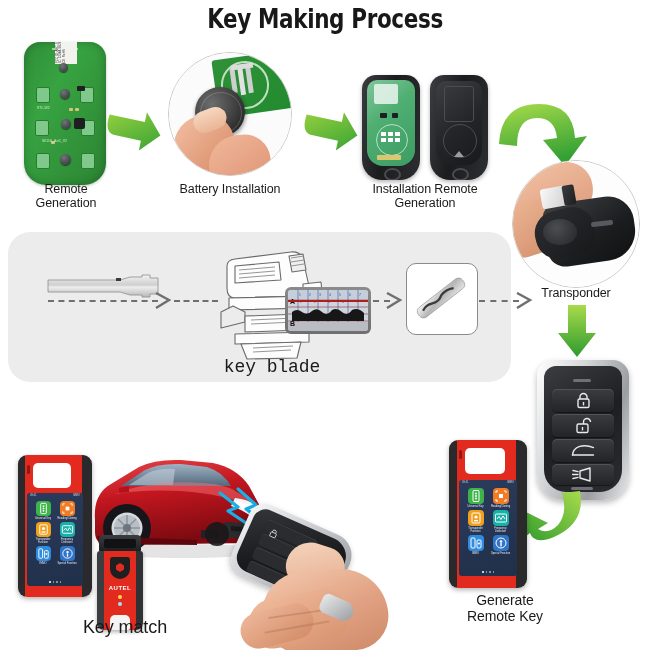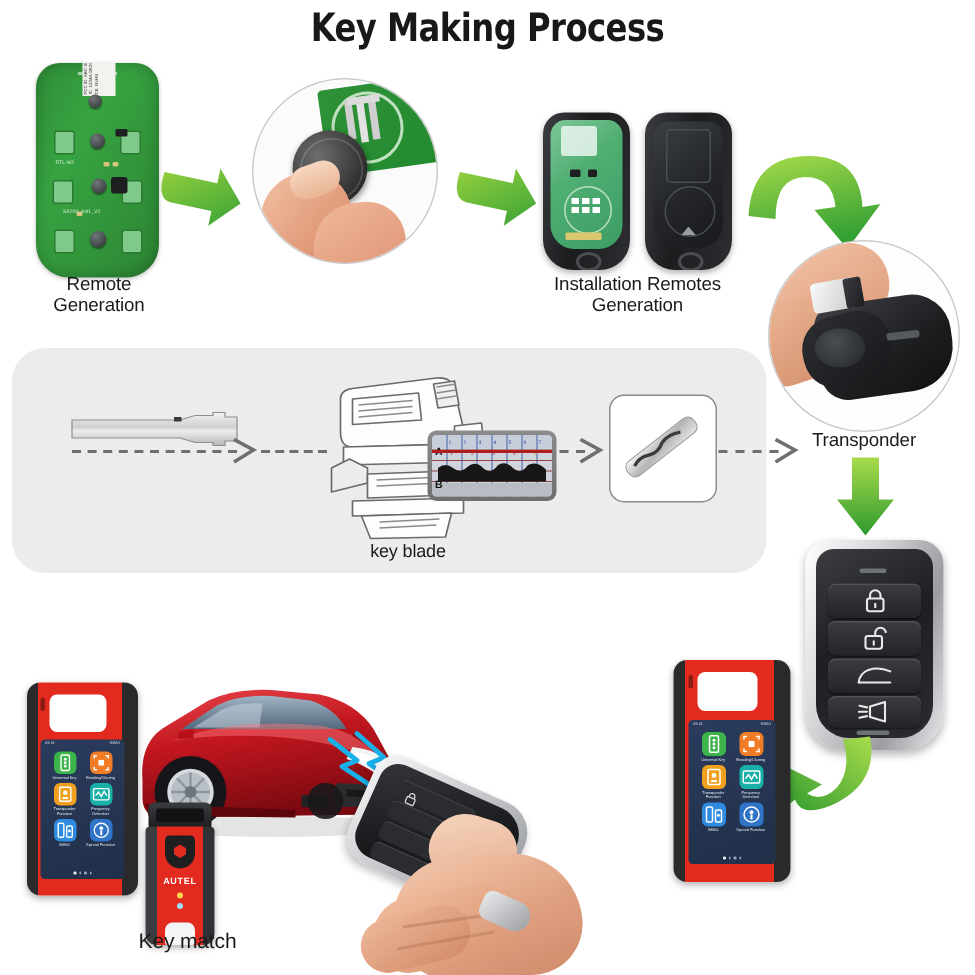--- a/index.html
+++ b/index.html
@@ -180,20 +180,23 @@
          box-shadow:0 2px 4px rgba(0,0,0,.45);transform:rotate(-14deg);"></div>
     <div class="abs" style="left:31px;top:39px;width:40px;height:40px;border-radius:50%;
          border:1px solid rgba(255,255,255,.18);transform:rotate(-14deg);"></div>
 
     <div class="abs" style="left:6px;top:62px;width:62px;height:72px;border-radius:32px 28px 20px 24px;
          background:linear-gradient(150deg,#f3c0a4,#e09a78 60%,#cf8463);transform:rotate(-18deg);"></div>
     <div class="abs" style="left:40px;top:82px;width:62px;height:60px;border-radius:30px 26px 16px 20px;
          background:linear-gradient(150deg,#f0b89b,#dd9070);transform:rotate(-6deg);"></div>
     <div class="abs" style="left:24px;top:56px;width:34px;height:22px;border-radius:18px;
          background:linear-gradient(180deg,#f7d7c0,#e9b595);transform:rotate(-20deg);"></div>
+  </div>
+  <div class="cap" style="left:150px;top:182px;width:160px;">
+    <span>Battery Installation</span>
   </div>
 
   <div class="arrow" style="left:300px;top:108px;">
     <svg width="62" height="50" viewBox="0 0 62 50">
       <defs>
           <linearGradient id="gA2" x1="0" y1="0" x2="1" y2="1">
         <stop offset="0" stop-color="#9ed43f"></stop>
             <stop offset="1" stop-color="#35a135"></stop>
           </linearGradient>
         </defs>
@@ -221,21 +224,21 @@
   <div class="shell" style="left:430px;top:75px;width:58px;height:105px;">
     <div class="abs" style="left:6px;top:6px;width:46px;height:84px;border-radius:10px 10px 16px 16px;
          background:linear-gradient(140deg,#3c3f43,#232528 55%,#17191b);"></div>
     <div class="abs" style="left:14px;top:11px;width:28px;height:34px;border:1px solid #4a4d51;border-radius:3px;"></div>
     <div class="abs" style="left:13px;top:49px;width:32px;height:32px;border:1px solid #4a4d51;border-radius:50%;"></div>
     <div class="abs" style="left:24px;top:76px;width:10px;height:6px;background:#9a9ea2;
          clip-path:polygon(50% 0,100% 100%,0 100%);"></div>
     <div class="abs" style="left:22px;top:93px;width:13px;height:9px;border:2px solid #4a4c50;border-radius:50%;"></div>
   </div>
   <div class="cap" style="left:355px;top:182px;width:140px;">
-    <span>Installation Remotes</span><br>
+    <span>Installation Remote</span><br>
     <span>Generation</span>
   </div>
 
   <div class="arrow" style="left:495px;top:96px;">
     <svg width="96" height="86" viewBox="0 0 96 86">
       <defs>
           <linearGradient id="gA3" x1="0" y1="0" x2="0.3" y2="1">
         <stop offset="0" stop-color="#a8db4b"></stop>
             <stop offset="1" stop-color="#33a033"></stop>
           </linearGradient>
@@ -355,21 +358,21 @@
         <path d="M4 22 Q9 18 14 22 T24 21 Q29 17 34 22 T44 20 Q49 17 54 22 T64 20 Q70 17 76 23 L76 31 L4 31 Z" fill="#171717"></path>
 
         <rect x="0" y="32" width="80" height="9" fill="#b9bcc2"></rect>
       </svg>
 
       <div class="abs" style="left:2px;top:8px;font-size:7px;font-weight:bold;color:#111;line-height:8px;">A</div>
       <div class="abs" style="left:2px;top:30px;font-size:7px;font-weight:bold;color:#111;line-height:8px;">B</div>
       <div class="abs" style="left:0;top:10px;width:80px;height:1.5px;background:#b01d1d;"></div>
     </div>
   </div>
-  <div class="cap" style="left:212px;top:360px;width:120px;font-size:12px;">key blade</div>
+  <div class="cap" style="left:212px;top:360px;width:120px;font-size:18px;font-family:Liberation Mono, monospace;">key blade</div>
 
   <div class="dashline" style="left:373px;top:300px;width:17px;"></div>
   <div class="dashArrow" style="left:386px;top:292px;">
     <svg width="18" height="17" viewBox="0 0 18 17">
         <path d="M1 1 L14 8 L1 16" fill="none" stroke="#6f6f6f" stroke-width="2.4"></path>
       </svg>
   </div>
 
   <div class="blade-box" style="left:406px;top:263px;width:70px;height:70px;">
     <svg width="68" height="68" viewBox="0 0 68 68" style="display:block;">
@@ -521,20 +524,24 @@
           <span class="applbl">Special Function</span>
         </div>
       </div>
       <div class="dots" style="left:23px;bottom:3px;">
         <i class="on"></i>
           <i></i>
           <i></i>
           <i></i>
       </div>
     </div>
+  </div>
+  <div class="cap" style="left:440px;top:592px;width:130px;font-size:14px;line-height:16px;">
+    <span>Generate</span><br>
+    <span>Remote Key</span>
   </div>
 
   <div class="car" style="left:85px;top:450px;">
     <svg width="190" height="110" viewBox="0 0 190 110">
       <defs>
         <linearGradient id="carBody" x1="0" y1="0" x2="0.3" y2="1">
           <stop offset="0" stop-color="#e8454a"></stop>
             <stop offset=".45" stop-color="#c2161f"></stop>
           <stop offset="1" stop-color="#7d0a11"></stop>
         </linearGradient>
@@ -681,21 +688,21 @@
          clip-path:polygon(50% 0,100% 28%,100% 72%,50% 100%,0 72%,0 28%);"></div>
 
     <div class="abs" style="left:0;top:50px;width:46px;text-align:center;font-size:6px;font-weight:bold;color:#fff;
                 letter-spacing:.5px;font-family:'Liberation Sans',sans-serif;">AUTEL</div>
 
     <div class="abs" style="left:21px;top:60px;width:4px;height:4px;border-radius:50%;background:#ffd84d;"></div>
     <div class="abs" style="left:21px;top:67px;width:4px;height:4px;border-radius:50%;background:#9fdfff;"></div>
 
     <div class="abs" style="left:13px;top:80px;width:20px;height:15px;border-radius:5px 5px 2px 2px;background:#f4f4f4;"></div>
   </div>
-  <div class="cap" style="left:70px;top:620px;width:110px;font-size:14px;">Key match</div>
+  <div class="cap" style="left:70px;top:620px;width:110px;font-size:18px;">Key match</div>
 
   <div class="handkey" style="left:228px;top:512px;width:170px;height:138px;">
 
     <div class="abs" style="left:8px;top:6px;width:112px;height:76px;border-radius:16px 22px 26px 18px;
          background:linear-gradient(120deg,#f6f7f8,#c8cacd 45%,#8f9295);transform:rotate(24deg);
          box-shadow:0 3px 6px rgba(0,0,0,.25);"></div>
     <div class="abs" style="left:13px;top:11px;width:102px;height:66px;border-radius:13px 19px 22px 15px;
          background:linear-gradient(150deg,#34363a,#17191b 55%,#232528);transform:rotate(24deg);"></div>
 
     <div class="abs" style="left:26px;top:16px;width:58px;height:60px;transform:rotate(24deg);">

